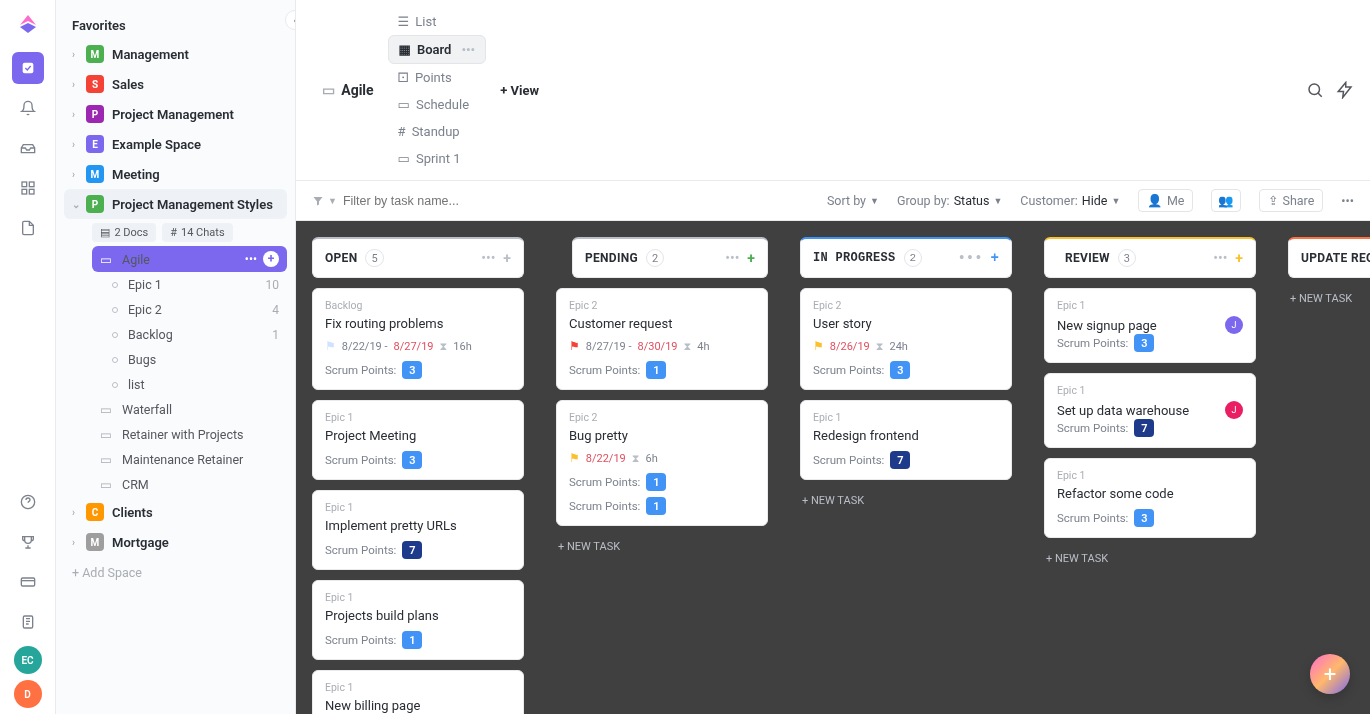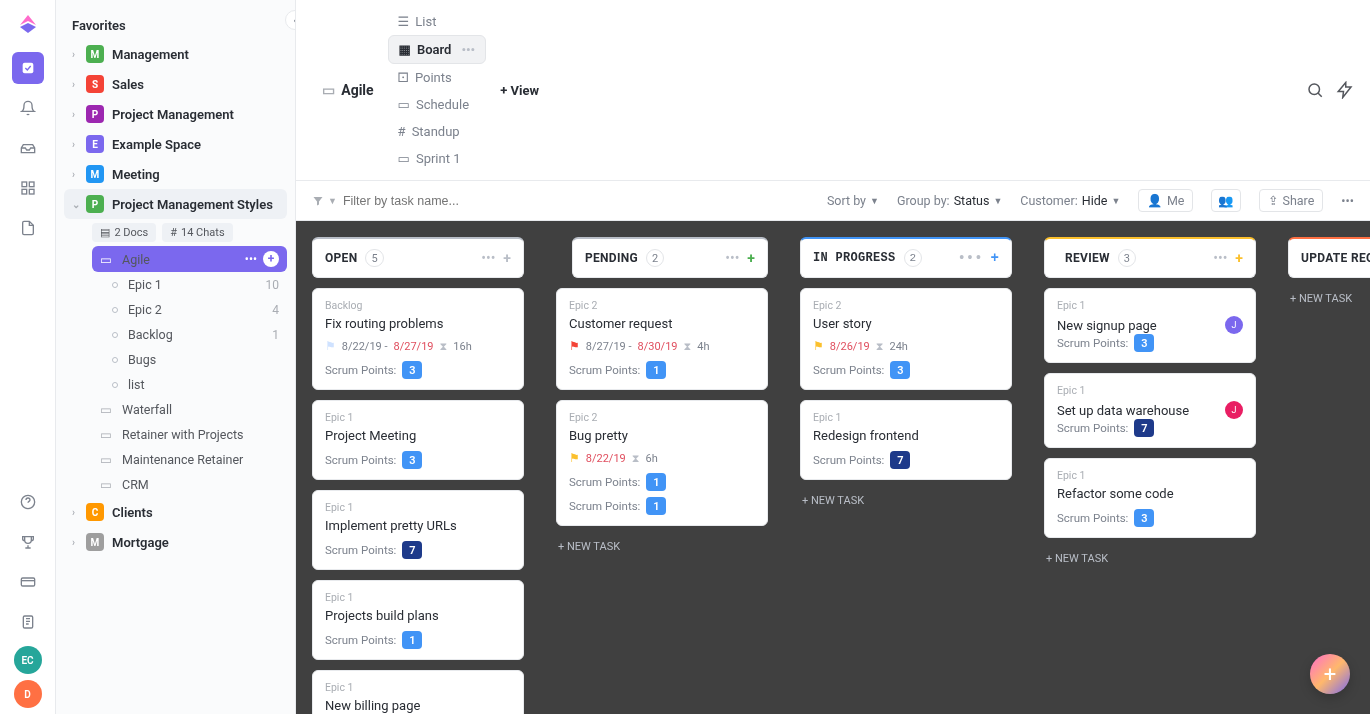--- a/index.html
+++ b/index.html
@@ -250,20 +250,21 @@
         <span class="chev">›</span>
         <span class="side-badge" style="background: rgb(255, 152, 0);">C</span>
         <span class="sp-label">Clients</span>
       </div>
     <div id="space-7" class="side-row bold">
         <span class="chev">›</span>
         <span class="side-badge" style="background: rgb(158, 158, 158);">M</span>
         <span class="sp-label">Mortgage</span>
       </div>
 
+    <div class="add-space">+ <span>Add Space</span></div>
   </div>
 
   <div class="main">
     <div class="topbar">
       <div class="view-tab title">
         <span style="color:#a9adb3">▭</span>
         <span>Agile</span>
       </div>
       <div id="view-tabs">
           <div class="view-tab">

